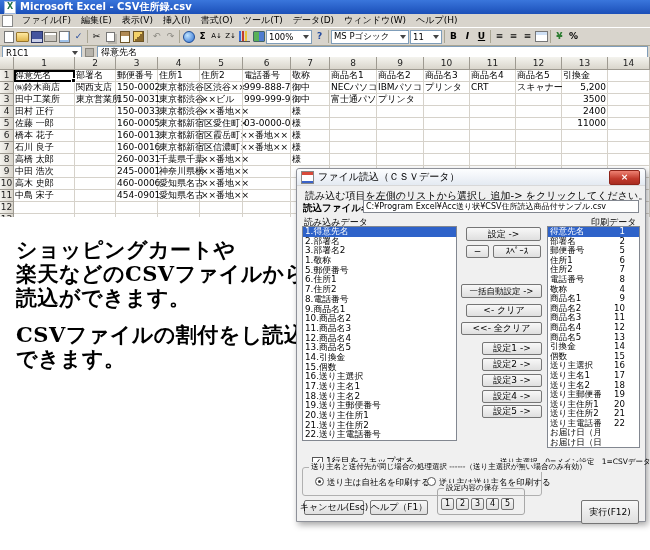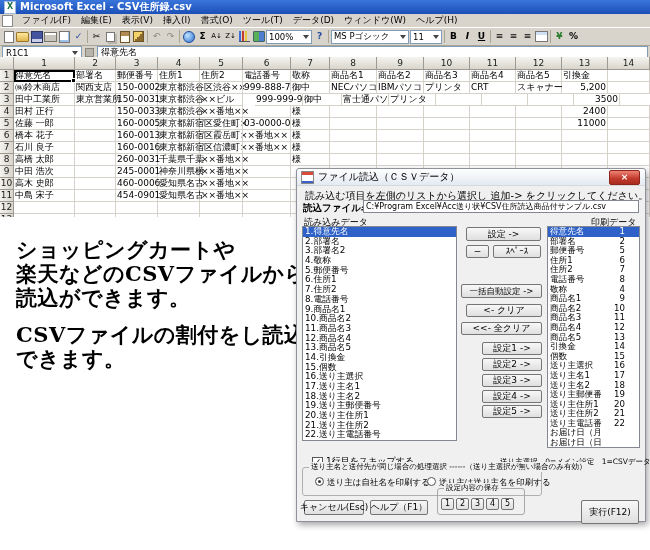--- a/index.html
+++ b/index.html
@@ -244,21 +244,21 @@
       <div class="g-cell num" style="width: 46px;">5,200</div>
       <div class="g-cell" style="width: 42px;"></div>
     </div>
     <div class="g-row">
       <div class="g-rowhdr">3</div>
       <div class="g-cell" style="width: 61px;">田中工業所</div>
       <div class="g-cell" style="width: 41px;">東京営業所</div>
       <div class="g-cell" style="width: 42px;">150-0031</div>
       <div class="g-cell" style="width: 42px;">東京都渋谷</div>
       <div class="g-cell" style="width: 43px;">××ビル</div>
-      <div class="g-cell" style="width: 48px; margin-left: 12px;">999-999-9</div>
+      <div class="g-cell" style="width: 48px;">999-999-9</div>
       <div class="g-cell" style="width: 39px;">御中</div>
       <div class="g-cell" style="width: 47px;">富士通パソ</div>
       <div class="g-cell" style="width: 47px;">プリンタ</div>
       <div class="g-cell" style="width: 46px;"></div>
       <div class="g-cell" style="width: 46px;"></div>
       <div class="g-cell" style="width: 46px;"></div>
       <div class="g-cell num" style="width: 46px;">3500</div>
       <div class="g-cell" style="width: 42px;"></div>
     </div>
     <div class="g-row">
@@ -454,21 +454,21 @@
   <div class="d-abs" style="left:6px;top:33px;font-weight:bold;font-size:9.5px;">読込ファイル名</div>
   <div class="d-abs d-field" style="left:66px;top:31px;width:276px;height:13px;font-size:8px;">C:¥Program Excel¥Acc送り状¥CSV住所読込商品付サンプル.csv</div>
 
   <div class="d-abs" style="left:7px;top:47px;">読み込みデータ</div>
   <div class="d-abs" style="left:294px;top:47px;">印刷データ</div>
 
   <div class="d-abs listbox" style="left:5px;top:57px;width:155px;height:215px;">
       <div class="li selected">1.得意先名</div>
       <div class="li">2.部署名</div>
       <div class="li">3.部署名2</div>
-      <div class="li">4.敬称</div>
+      <div class="li">1.敬称</div>
       <div class="li">5.郵便番号</div>
       <div class="li">6.住所1</div>
       <div class="li">7.住所2</div>
       <div class="li">8.電話番号</div>
       <div class="li">9.商品名1</div>
       <div class="li">10.商品名2</div>
       <div class="li">11.商品名3</div>
       <div class="li">12.商品名4</div>
       <div class="li">13.商品名5</div>
       <div class="li">14.引換金</div>

